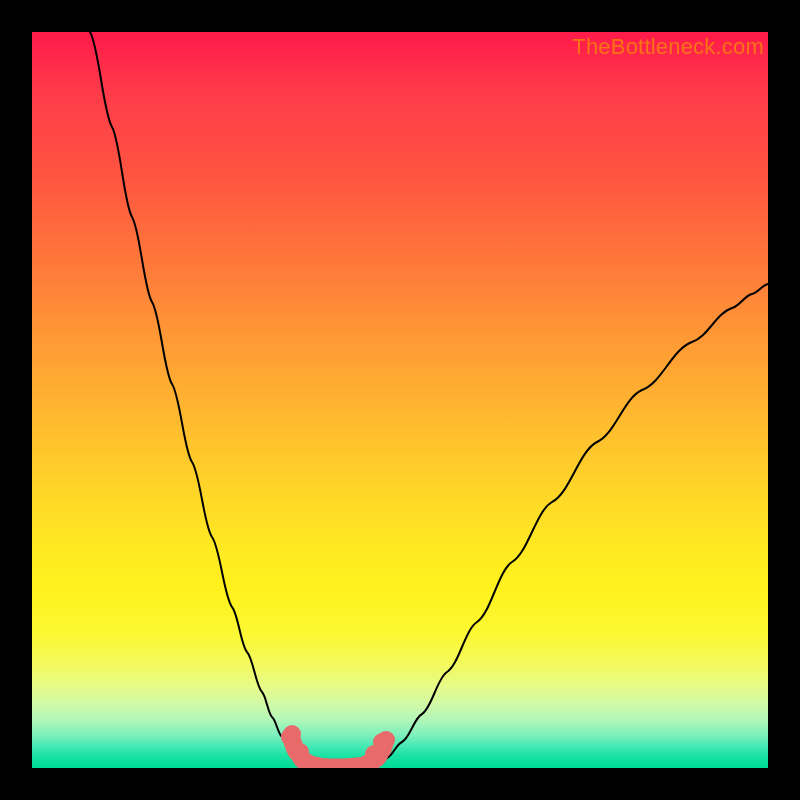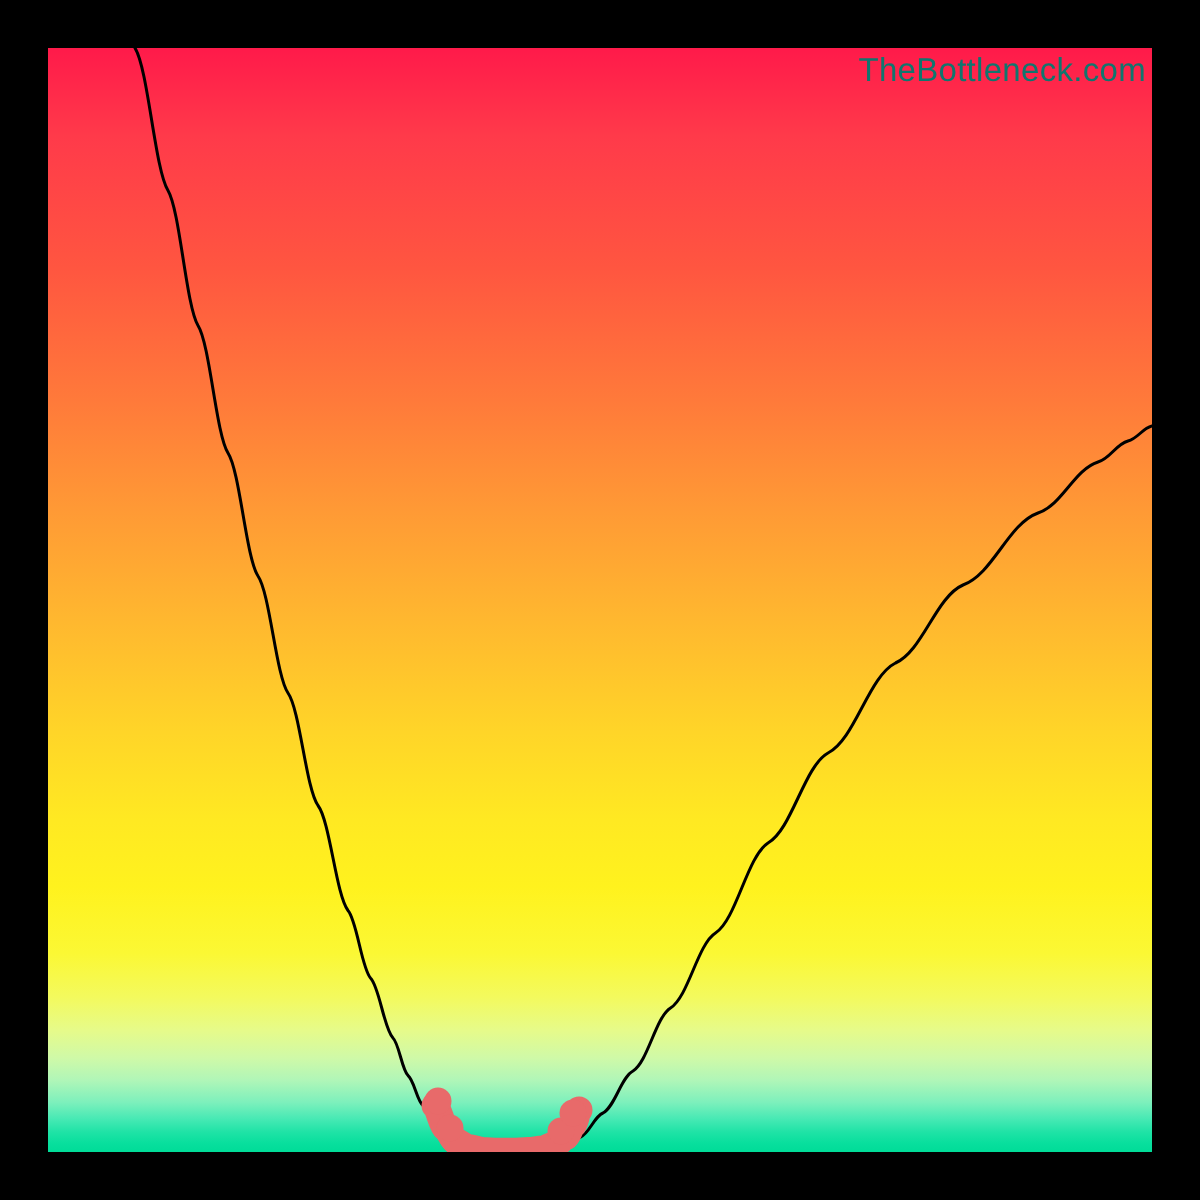--- a/index.html
+++ b/index.html
@@ -49,21 +49,21 @@
       #47e9b4 97%,
       #1fe3a6 98.2%,
       #08df9d 99.2%,
       #00dc98 100%
     );
   }
   .watermark {
     position: absolute;
     top: 34px;
     right: 36px;
-    color: #0f766e;
+    color: #f97316;
     font-size: 22px;
     font-weight: 500;
     letter-spacing: 0.2px;
     user-select: none;
   }
   svg.curves {
     position: absolute;
     inset: 0;
   }
 </style>

